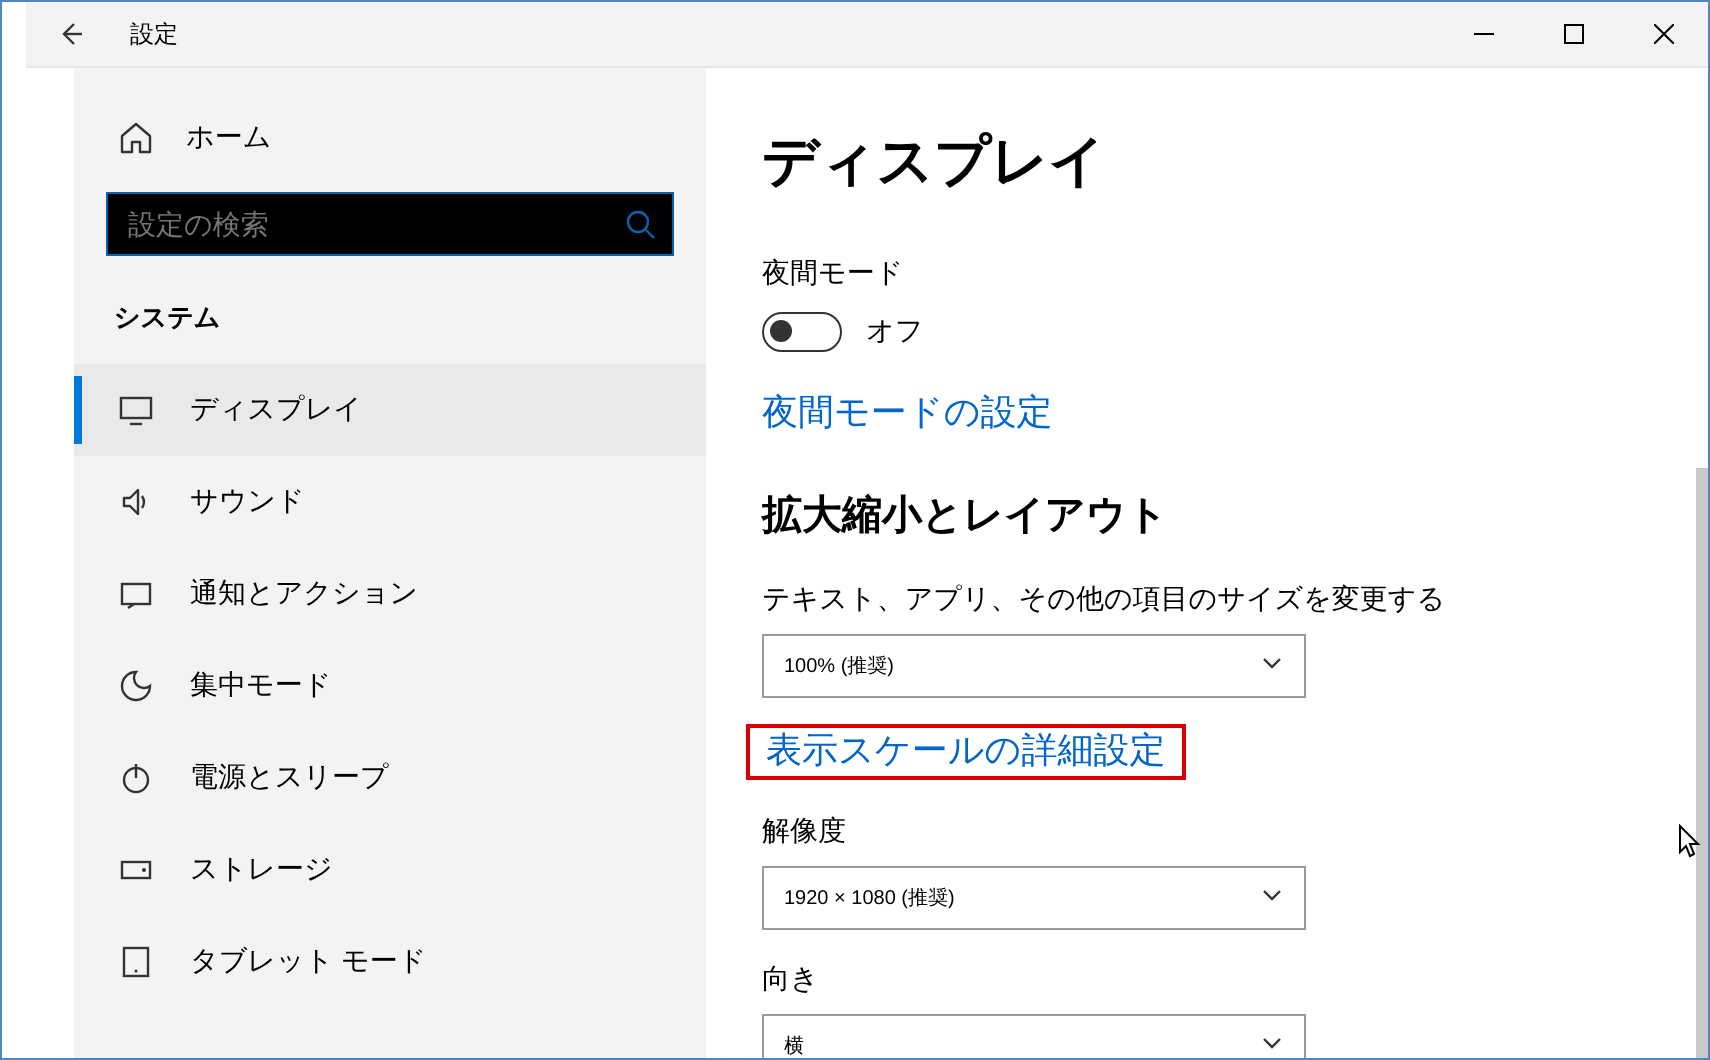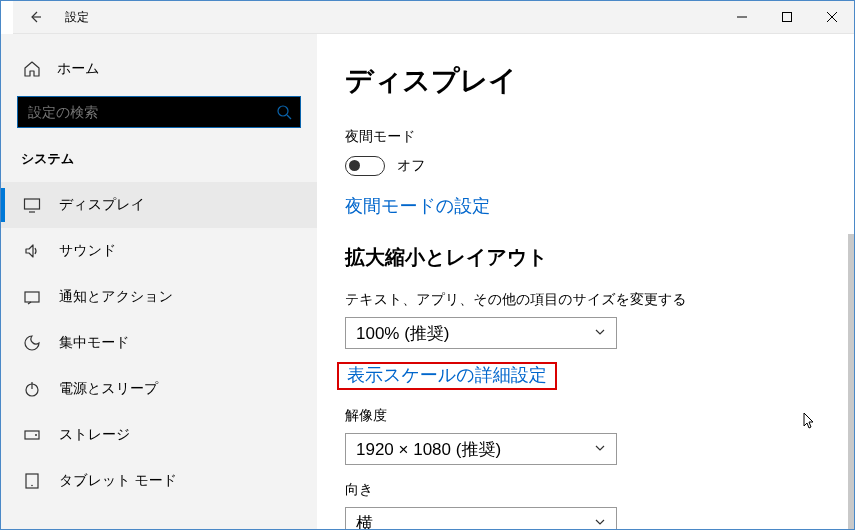--- a/index.html
+++ b/index.html
@@ -3,21 +3,21 @@
 <meta charset="utf-8">
 <style>
   html, body { margin: 0; padding: 0; font-family: "Yu Gothic UI", "Segoe UI", sans-serif; font-size: 14px; color: #000; background: #fff; }
   .window { width: 855px; height: 530px; border: 1px solid #4a88c7; box-sizing: border-box; display: flex; flex-direction: column; position: relative; overflow: hidden; }
   .titlebar { height: 32px; display: flex; align-items: center; border-bottom: 1px solid #e5e5e5; background: #f3f3f3; margin-left: 12px; }
   .titlebar-left { display: flex; align-items: center; gap: 18px; padding-left: 10px; }
   .back-btn { width: 24px; height: 24px; display: flex; align-items: center; justify-content: center; }
   .titlebar-title { font-size: 12px; }
   .titlebar-right { margin-left: auto; display: flex; }
   .win-btn { width: 45px; height: 32px; display: flex; align-items: center; justify-content: center; }
-  .body { flex: 1; display: flex; min-height: 0; }
+  .body { flex: 1; display: flex; min-height: 0; padding-left: 36px; }
   .sidebar { width: 316px; background: #f3f3f3; box-sizing: border-box; padding-top: 18px; overflow: hidden; }
   .home-row { display: flex; align-items: center; gap: 16px; padding: 8px 20px 8px 22px; font-size: 14px; }
   .home-row .icon { width: 18px; height: 18px; display: flex; align-items: center; justify-content: center; }
   .searchbox { margin: 10px 16px 18px 16px; height: 32px; border: 1px solid #0a64ad; background: #000000; display: flex; align-items: center; padding: 0 8px; box-sizing: border-box; }
   .searchbox input { flex: 1; border: none; outline: none; font-size: 14px; color: #666; background: transparent; }
   .searchbox .icon { color: #0a64ad; display: flex; }
   .section-label { font-weight: 700; font-size: 13px; padding: 4px 20px 14px 20px; }
   .nav-item { display: flex; align-items: center; gap: 18px; padding: 0 20px 0 22px; height: 46px; font-size: 14px; position: relative; }
   .nav-item .icon { width: 18px; height: 18px; display: flex; align-items: center; justify-content: center; color: #333; }
   .nav-item.selected::before { content: ""; position: absolute; left: 0; top: 6px; bottom: 6px; width: 4px; background: #0078d7; }
@@ -25,21 +25,21 @@
   .content { flex: 1; padding: 28px 0 0 28px; overflow: hidden; position: relative; }
   h1.page-title { font-size: 28px; font-weight: 600; margin: 0 0 28px 0; }
   .subsection-label { font-size: 14px; margin: 0 0 10px 0; }
   .toggle-row { display: flex; align-items: center; gap: 12px; margin-bottom: 18px; }
   .toggle { width: 40px; height: 20px; border: 1.5px solid #333; border-radius: 10px; position: relative; box-sizing: border-box; }
   .toggle-knob { width: 11px; height: 11px; border-radius: 50%; background: #333; position: absolute; top: 3px; left: 3px; }
   .link { color: #0066cc; font-size: 18px; display: inline-block; }
   .link-highlight { border: 2px solid #d90000; padding: 4px 8px; margin-left: -8px; margin-bottom: 0; position: relative; }
   h2.section-title { font-size: 20px; font-weight: 600; margin: 26px 0 20px 0; }
   .field-label { font-size: 14px; margin: 16px 0 8px 0; }
-  .dropdown { width: 272px; height: 32px; border: 1px solid #999; display: flex; align-items: center; padding: 0 10px; box-sizing: border-box; position: relative; font-size: 17px; background: #fff; }
+  .dropdown { width: 272px; height: 32px; border: 1px solid #999; display: flex; align-items: center; padding: 0 10px; box-sizing: border-box; position: relative; font-size: 10px; background: #fff; }
   .dropdown .chev { position: absolute; right: 10px; top: 50%; transform: translateY(-50%); }
   .scrollbar { position: absolute; right: 0; top: 200px; bottom: 0; width: 6px; background: #c9c9c9; }
   .cursor { position: absolute; left: 484px; top: 378px; pointer-events: none; }
   .night-link-block { margin-bottom: 0px; }
 </style>
 </head>
 <body>
 
 <div class="window">
   <div class="titlebar">

